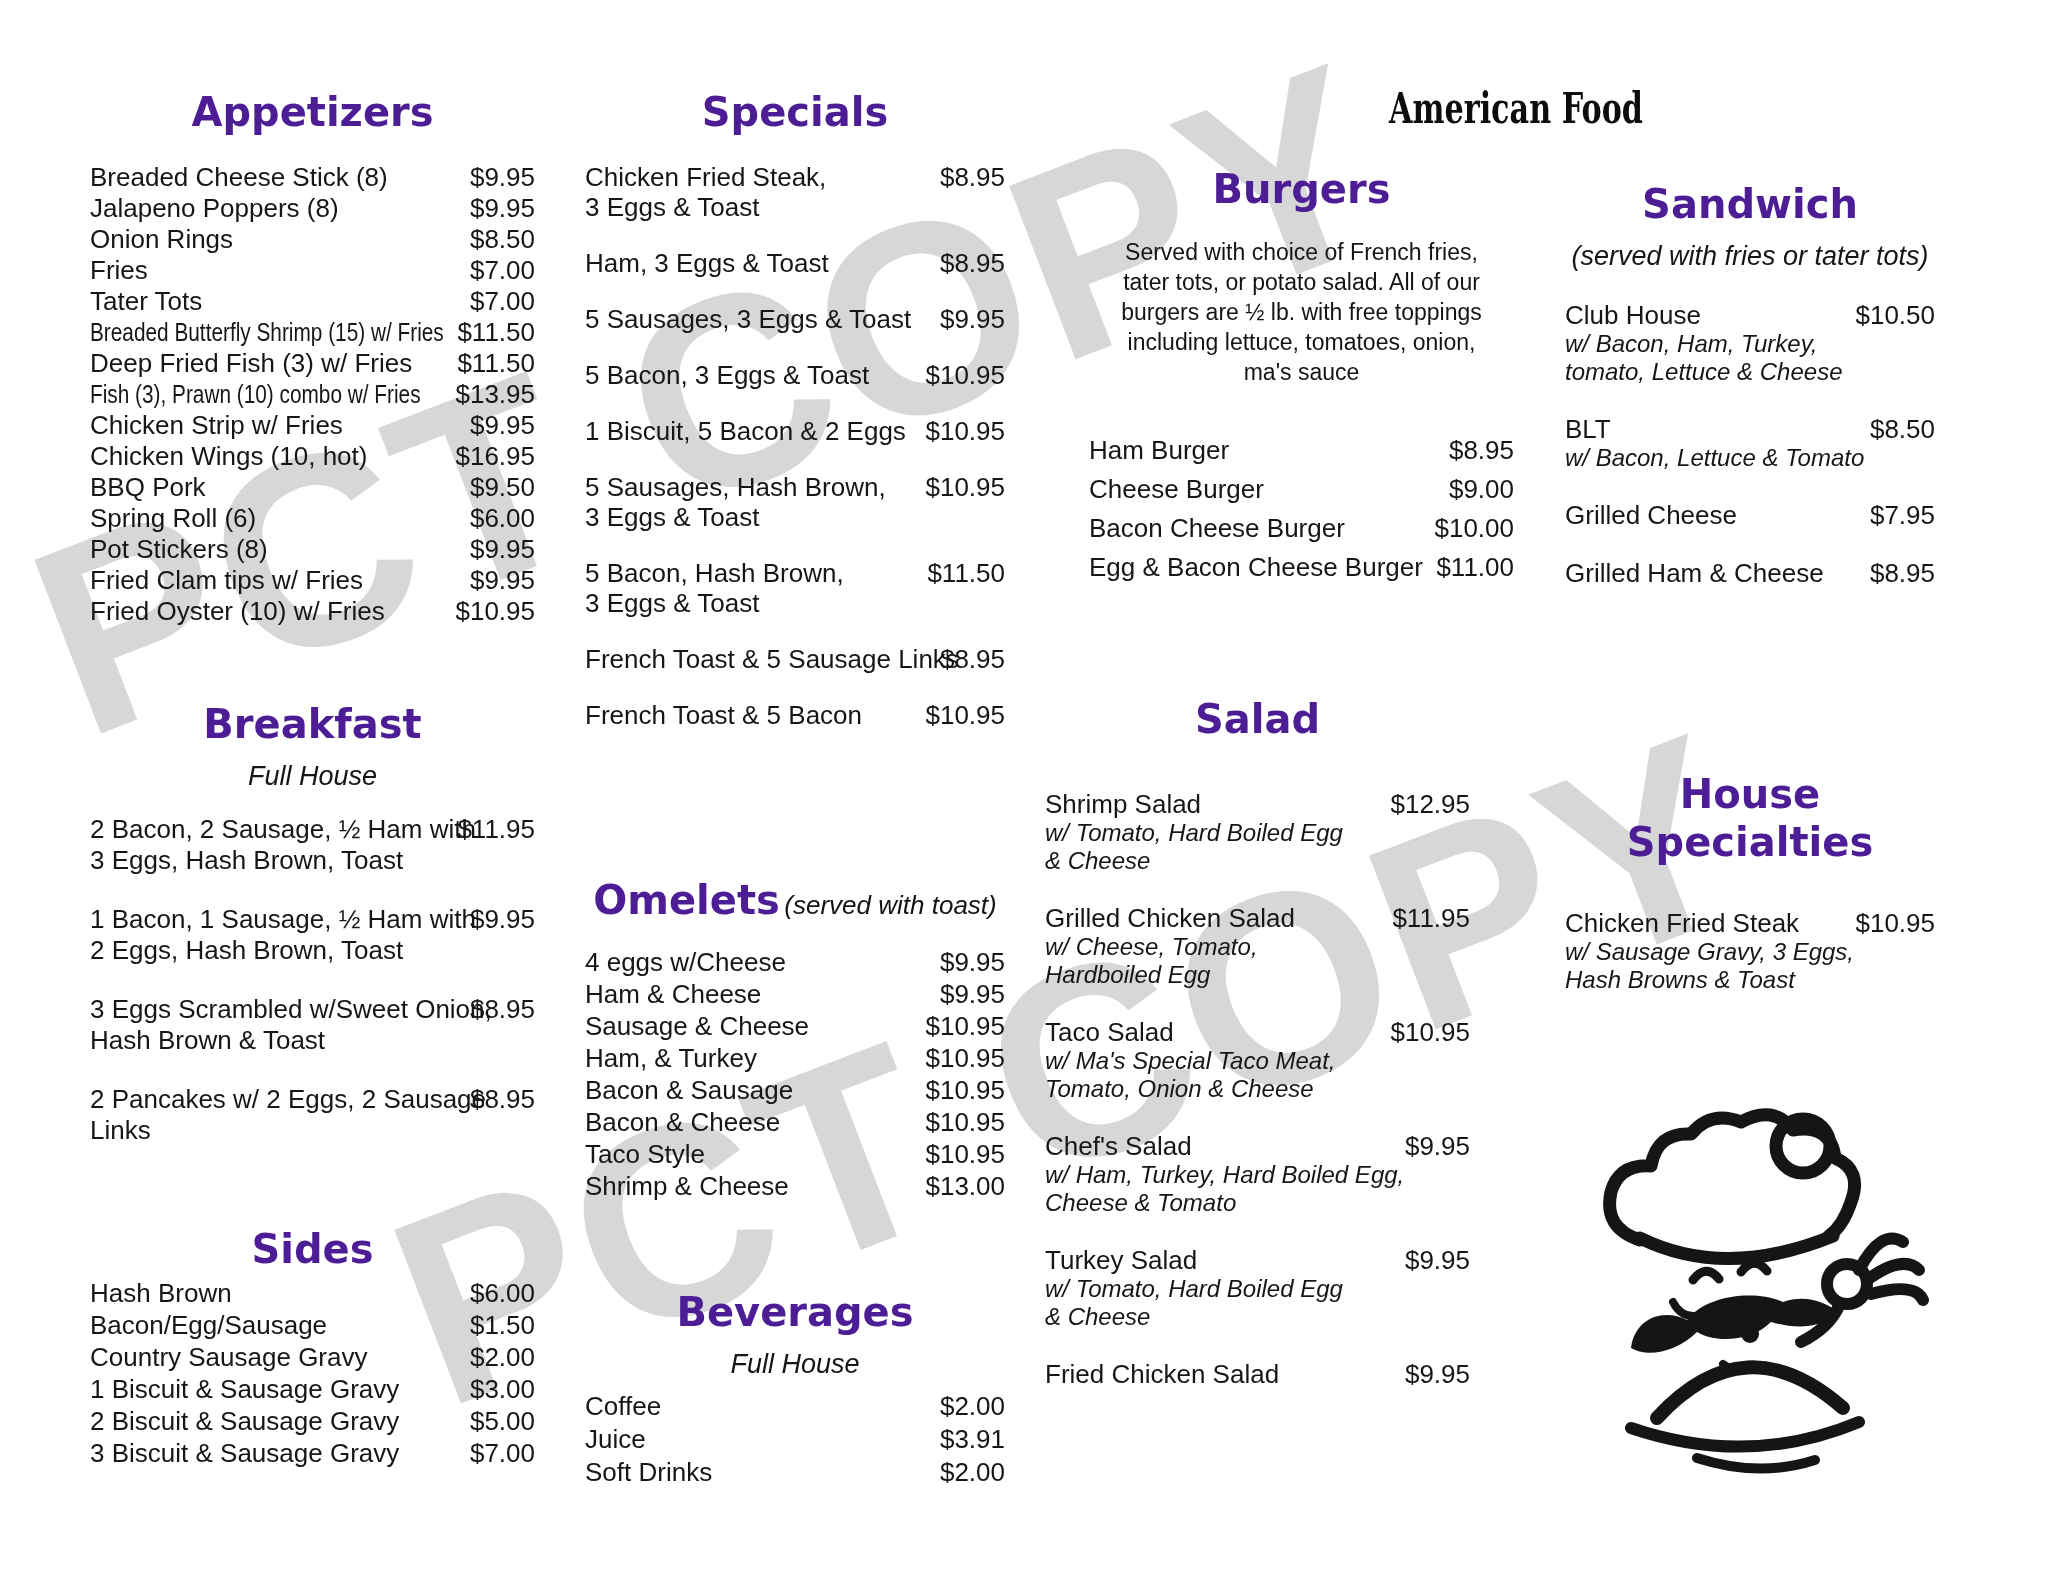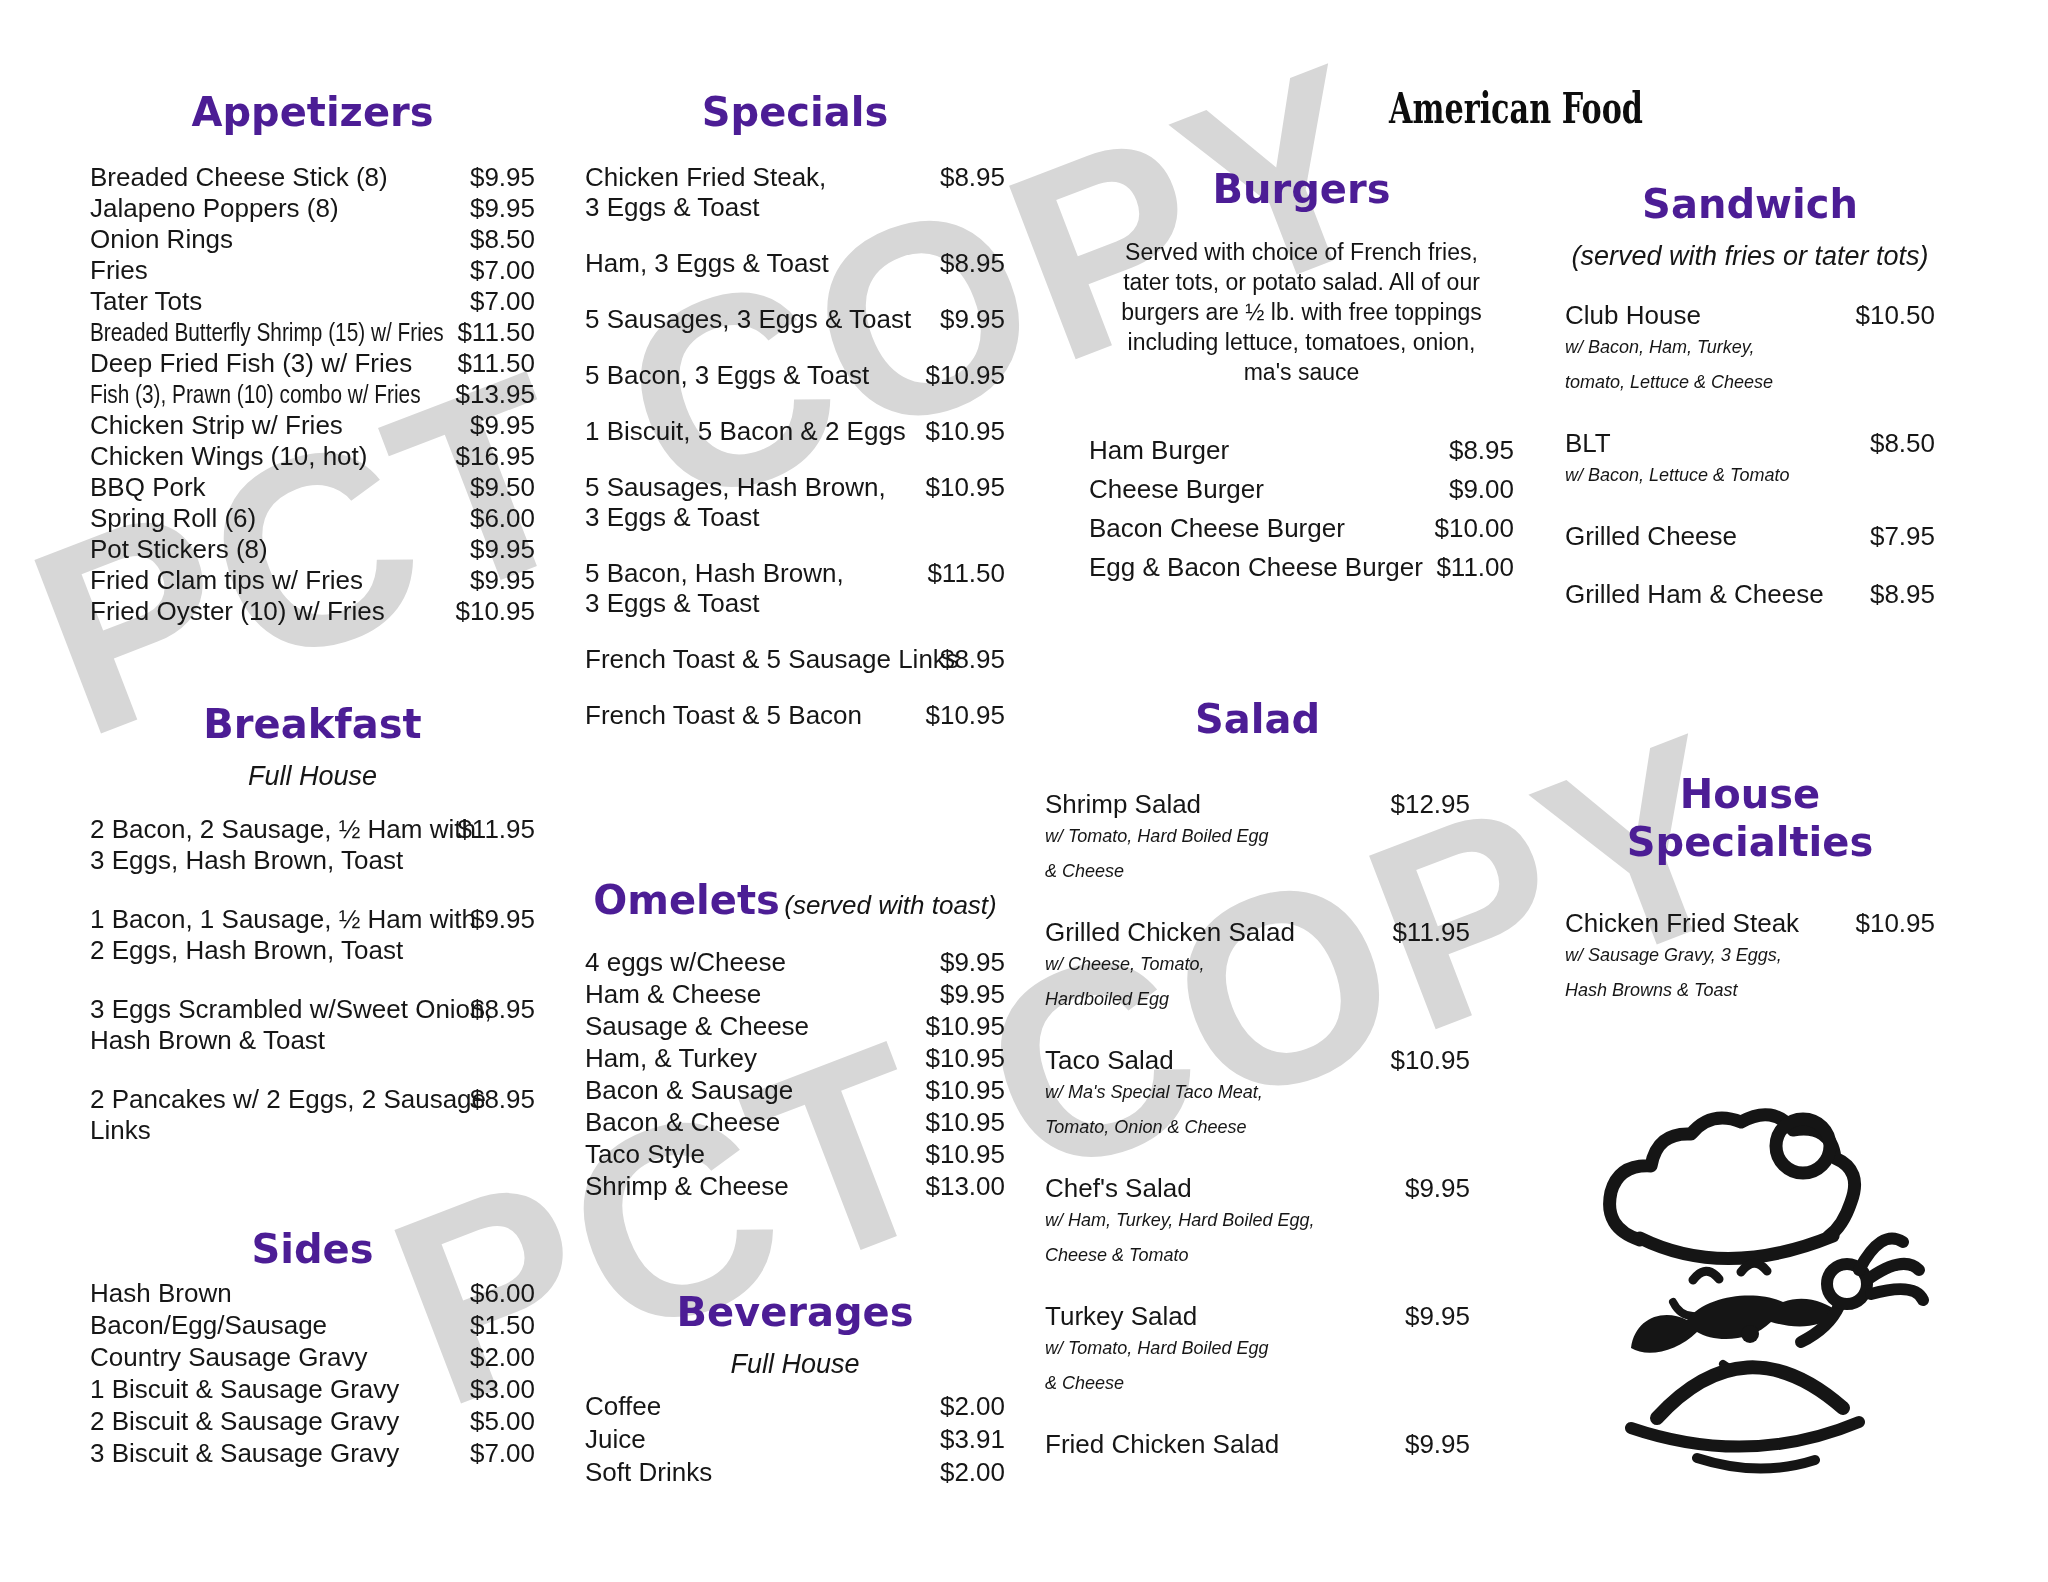--- a/index.html
+++ b/index.html
@@ -32,21 +32,21 @@
     text-align:center; line-height:48px; color:#4c1d95;
   }
   .sec-head.inline { display:inline; line-height:44px; }
   .sec-head-line { text-align:center; white-space:nowrap; }
   .head-note { font-style:italic; font-size:26px; color:#141414; }
   .subtitle { font-style:italic; font-size:27px; text-align:center; line-height:32px; margin-top:12px; }
   .list { position:relative; }
   .row { position:relative; font-size:26px; line-height:31px; }
   .row-name { display:inline-block; white-space:pre-line; }
   .row-price { position:absolute; right:0; top:0; }
-  .row-desc { font-style:italic; font-size:18px; line-height:35px; white-space:pre-line; }
+  .row-desc { font-style:italic; font-size:24px; line-height:28px; white-space:pre-line; }
   .squeeze { transform:scaleX(.8); transform-origin:0 60%; white-space:nowrap; }
 
   #col-appetizers { left:90px;  top:88px;   width:445px; }
   #col-breakfast  { left:90px;  top:700px;  width:445px; }
   #col-sides      { left:90px;  top:1225px; width:445px; }
   #col-specials   { left:585px; top:88px;   width:420px; }
   #col-omelets    { left:585px; top:830px;  width:420px;margin-top:48px; }
   #col-beverages  { left:585px; top:1288px; width:420px; }
   #col-burgers    { left:1045px; top:165px; width:425px;margin-left:44px; }
   #col-salad      { left:1045px; top:695px; width:425px; }

